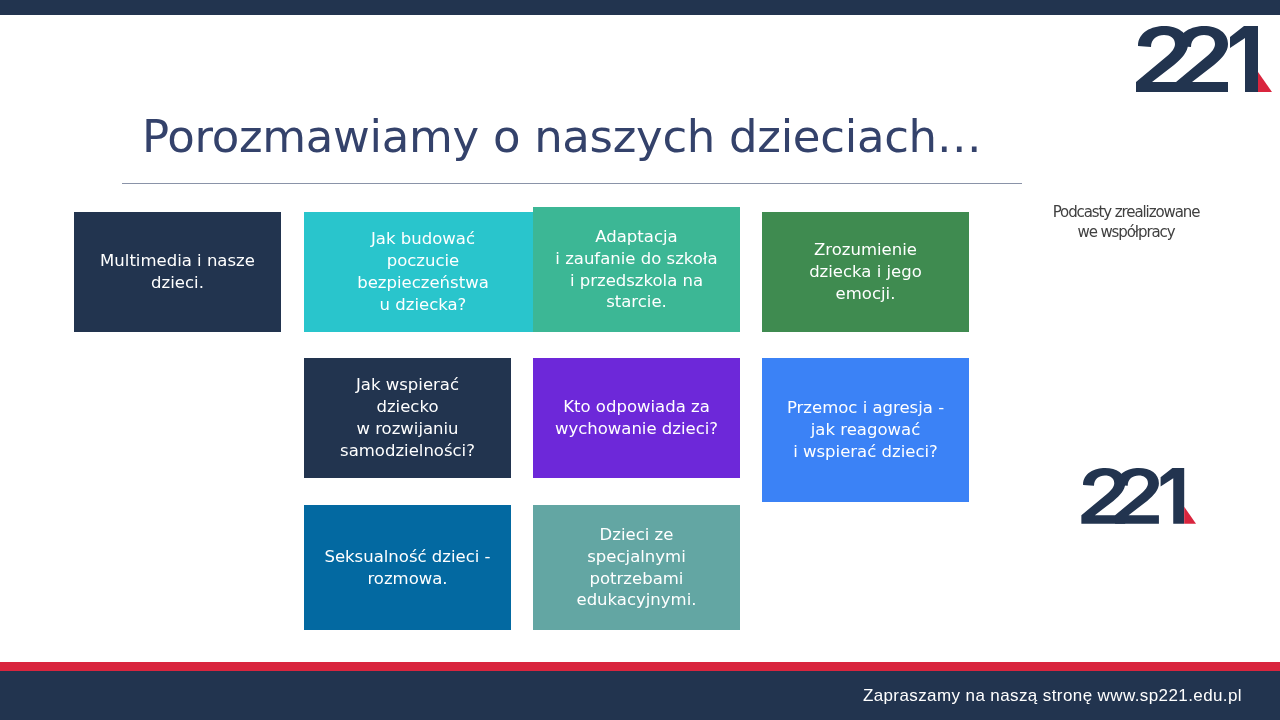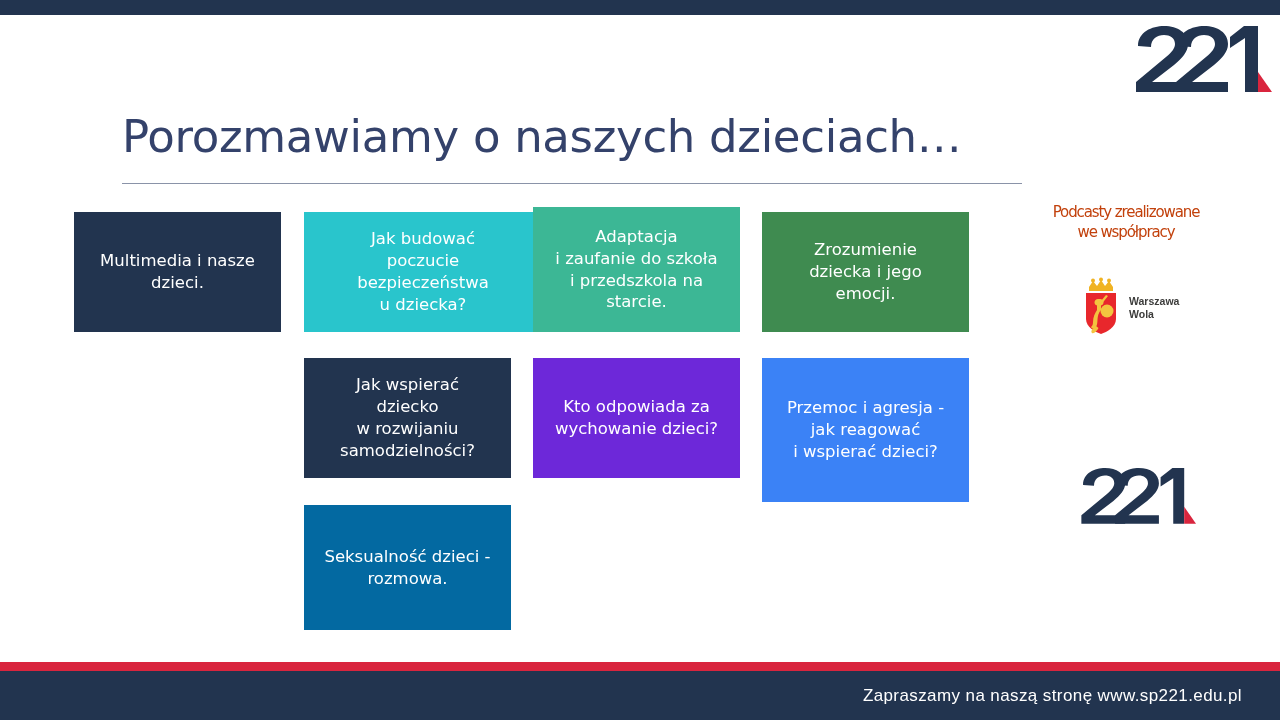--- a/index.html
+++ b/index.html
@@ -47,21 +47,21 @@
     line-height:1.32;
     padding:4px 8px;
     box-sizing:border-box;
     white-space:pre-line;
   }
 
   
   .podcast-caption{
     position:absolute;left:1012px;top:203px;width:228px;
     text-align:center;
-    color:#c2410c;
+    color:#404040;
     font-family:"DejaVu Sans", sans-serif;
     font-size:15px;
     line-height:1.3;
     letter-spacing:-1.1px;
     white-space:pre-line;
   }
   .logo-wola{position:absolute;left:1073px;top:277px;width:130px;height:58px;}
   .logo-ppp{position:absolute;left:1090px;top:390px;width:102px;height:54px;}
   .logo-bottom{position:absolute;left:1078px;top:466px;width:118px;height:58px;}
   .logo-wola svg,.logo-ppp svg,.logo-bottom svg{display:block;}
@@ -95,21 +95,21 @@
     <svg viewBox="0 0 140 68" width="140" height="68" aria-hidden="true">
       <g fill="#22344f">
         <path d="M6 22 C6 8, 20 2, 32 2 C46 2, 56 9, 56 20 C56 28, 50 34, 42 41 L20 58 L56 58 L56 68 L4 68 L4 58 L34 33 C40 28, 43 24, 43 20 C43 14, 38 11, 32 11 C25 11, 19 15, 19 23 Z"></path>
         <path d="M46 22 C46 8, 60 2, 72 2 C86 2, 96 9, 96 20 C96 28, 90 34, 82 41 L60 58 L96 58 L96 68 L44 68 L44 58 L74 33 C80 28, 83 24, 83 20 C83 14, 78 11, 72 11 C65 11, 59 15, 59 23 Z"></path>
         <path d="M112 2 L126 2 L126 68 L113 68 L113 14 L98 24 L98 13 Z"></path>
       </g>
       <path d="M126 48 L140 68 L126 68 Z" fill="#d9253e"></path>
     </svg>
   </div>
 
-  <div class="title" style="color: rgb(52, 66, 107);">Porozmawiamy o naszych dzieciach…</div>
+  <div class="title" style="color: rgb(52, 66, 107); margin-left: 20px;">Porozmawiamy o naszych dzieciach…</div>
   <div class="title-rule"></div>
 
   <div class="tile" style="left: 74px; top: 212px; width: 207px; height: 120px; background: rgb(34, 52, 79);">Multimedia i nasze
 dzieci.</div>
   <div class="tile" style="left: 304px; top: 212px; width: 238px; height: 120px; background: rgb(41, 197, 204);">Jak budować
 poczucie
 bezpieczeństwa
 u dziecka?</div>
   <div class="tile" style="left: 533px; top: 207px; width: 207px; height: 125px; background: rgb(60, 183, 149);">Adaptacja
 i zaufanie do szkoła
@@ -122,47 +122,28 @@
 dziecko
 w rozwijaniu
 samodzielności?</div>
   <div class="tile" style="left: 533px; top: 358px; width: 207px; height: 120px; background: #6d28d9;">Kto odpowiada za
 wychowanie dzieci?</div>
   <div class="tile" style="left: 762px; top: 358px; width: 207px; height: 144px; background: #3b82f6;">Przemoc i agresja -
 jak reagować
 i wspierać dzieci?</div>
   <div class="tile" style="left: 304px; top: 505px; width: 207px; height: 125px; background: #0369a1;">Seksualność dzieci -
 rozmowa.</div>
+  <div class="tile" style="left: 533px; top: 505px; width: 207px; height: 125px; background: rgb(99, 166, 163);">Dzieci ze
+specjalnymi
+potrzebami
+edukacyjnymi.</div>
 
   <div class="podcast-caption">Podcasty zrealizowane
 we współpracy</div>
 
-  <div class="logo-wola">
-    <svg viewBox="0 0 130 58" width="130" height="58" aria-hidden="true">
-
-      <g fill="#f0b323">
-        <path d="M16 10 L20 4 L24 9 L28 3 L32 9 L36 4 L40 10 L40 14 L16 14 Z"></path>
-        <circle cx="20" cy="3.5" r="2"></circle>
-          <circle cx="28" cy="2.5" r="2"></circle>
-          <circle cx="36" cy="3.5" r="2"></circle>
-      </g>
-
-      <path d="M13 16 L43 16 L43 42 C43 50, 34 55, 28 57 C22 55, 13 50, 13 42 Z" fill="#e8272c"></path>
-
-      <g fill="#f3c43f">
-        <path d="M27 22 C29 22, 30.5 23.5, 30.5 25.5 C30.5 27, 29.5 28, 28 28.5 L28 33 C28 33, 26 35, 25 39 C24 43, 25 47, 23 50 C21.5 52, 19 52, 18 50 C19.5 49, 20 47, 20 45 C20 40, 22 36, 24 33 L24 28.5 C22.5 28, 21.5 27, 21.5 25.5 C21.5 23.5, 23 22, 25 22 Z"></path>
-        <path d="M28 24 L33 18 L35 19 L29.5 26 Z"></path>
-        <circle cx="34" cy="34" r="6.5"></circle>
-        <path d="M23 49 C20 51, 17 54, 19 56 C21 57, 24 54, 25.5 51 Z"></path>
-      </g>
-
-      <text x="56" y="28" font-family="Liberation Sans, sans-serif" font-size="10.5" font-weight="bold" fill="#3c3c3b">Warszawa</text>
-      <text x="56" y="41" font-family="Liberation Sans, sans-serif" font-size="10.5" font-weight="bold" fill="#3c3c3b">Wola</text>
-    </svg>
-  </div>
 
 
   <div class="logo-bottom logo221">
     <svg viewBox="0 0 140 68" width="118" height="58" aria-hidden="true">
       <g fill="#22344f">
         <path d="M6 22 C6 8, 20 2, 32 2 C46 2, 56 9, 56 20 C56 28, 50 34, 42 41 L20 58 L56 58 L56 68 L4 68 L4 58 L34 33 C40 28, 43 24, 43 20 C43 14, 38 11, 32 11 C25 11, 19 15, 19 23 Z"></path>
         <path d="M46 22 C46 8, 60 2, 72 2 C86 2, 96 9, 96 20 C96 28, 90 34, 82 41 L60 58 L96 58 L96 68 L44 68 L44 58 L74 33 C80 28, 83 24, 83 20 C83 14, 78 11, 72 11 C65 11, 59 15, 59 23 Z"></path>
         <path d="M112 2 L126 2 L126 68 L113 68 L113 14 L98 24 L98 13 Z"></path>
       </g>
       <path d="M126 48 L140 68 L126 68 Z" fill="#d9253e"></path>

